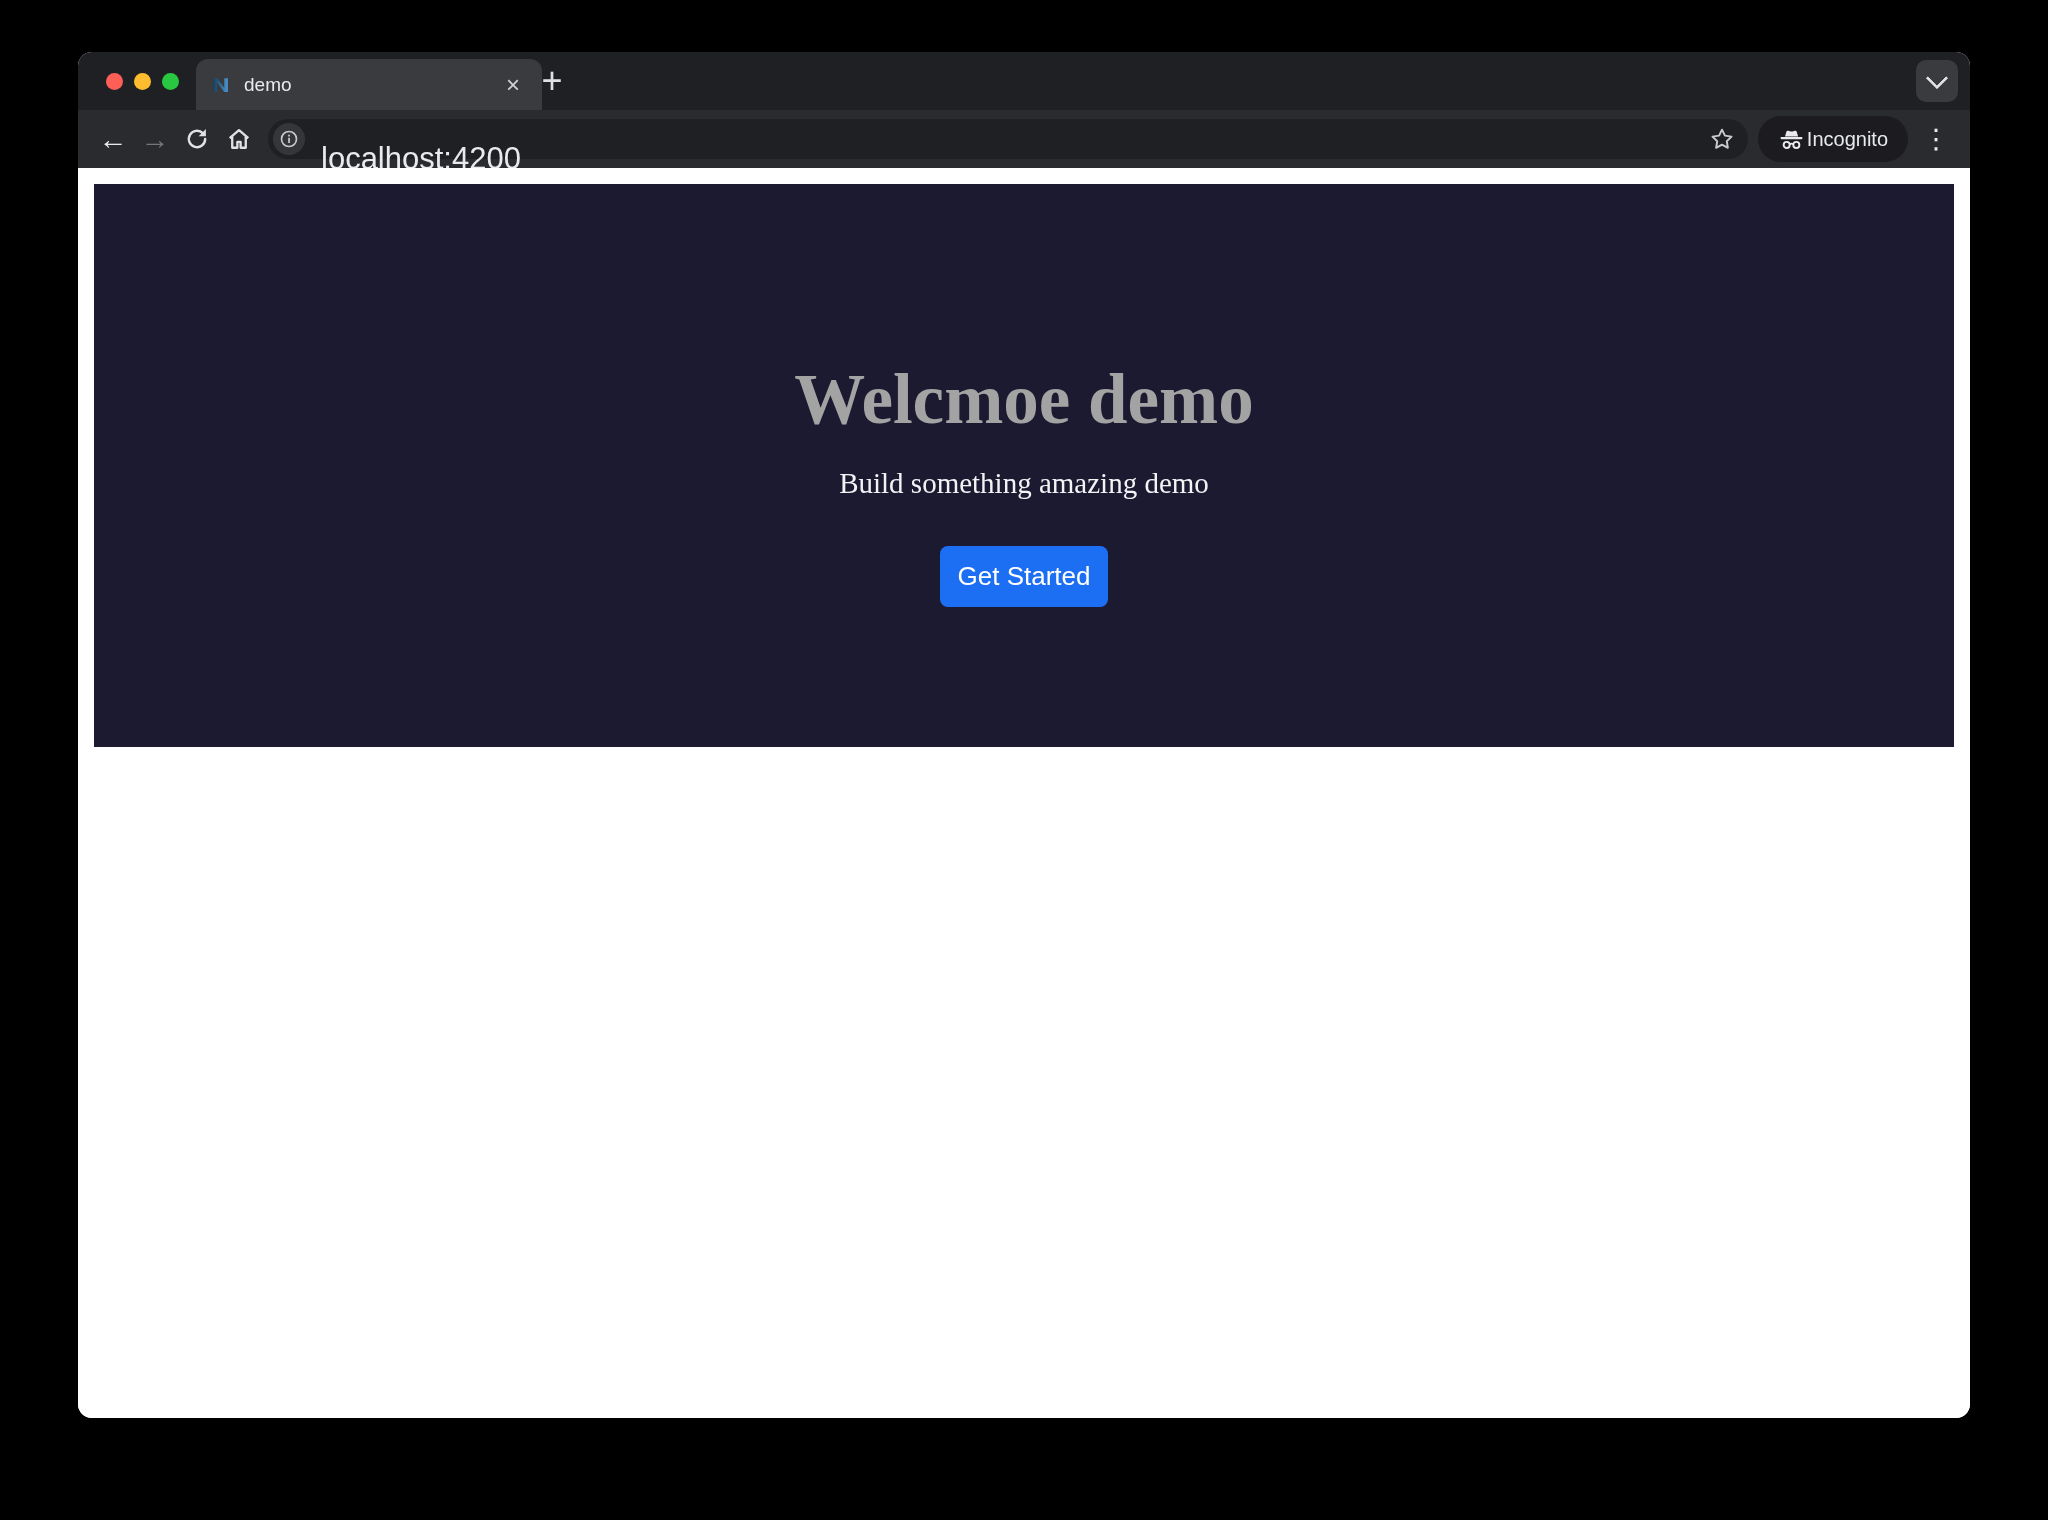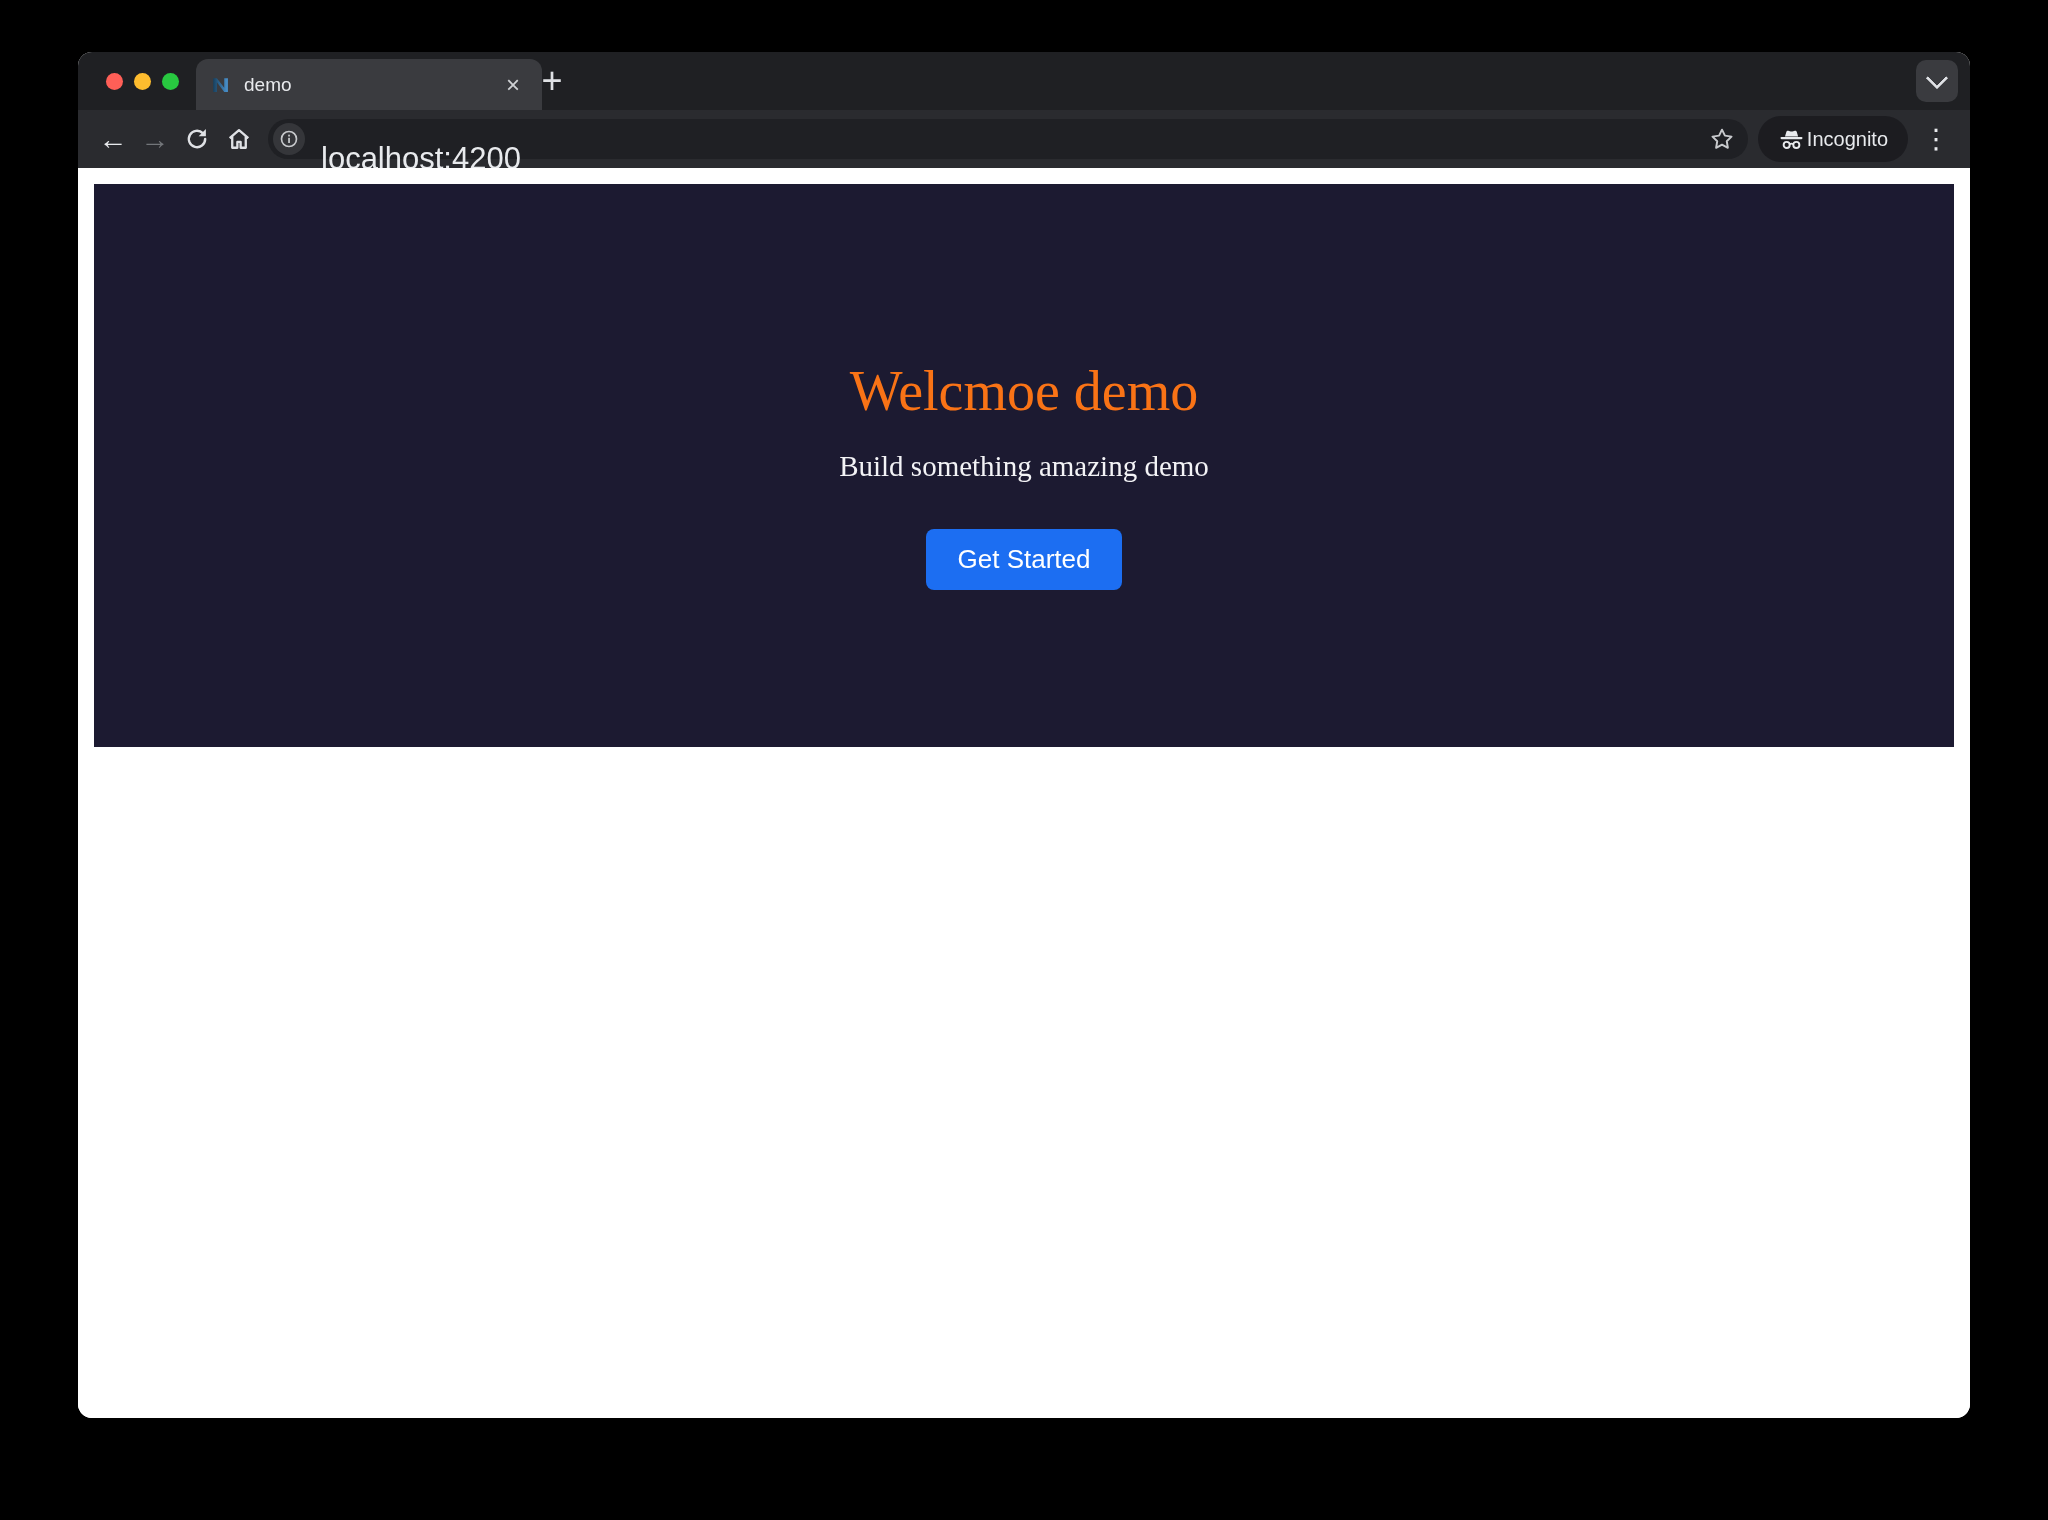--- a/index.html
+++ b/index.html
@@ -81,29 +81,29 @@
     color:var(--ui-text);font-size:27px;letter-spacing:0;flex:0 0 auto;}
 
   
   .viewport{flex:1;background:var(--page);padding:16px 16px 0;box-sizing:border-box;overflow:hidden;}
   .hero{
     height:563px;background:var(--hero-bg);
     display:flex;flex-direction:column;align-items:center;
     padding-top:176px;box-sizing:border-box;
   }
   .hero-title{
-    margin:0;font-family:"Liberation Serif",serif;font-weight:400;
-    font-size:56px;line-height:1.12;color:#f97316;text-align:center;
+    margin:0;font-family:"Liberation Serif",serif;font-weight:700;
+    font-size:71px;line-height:1.12;color:#a3a3a3;text-align:center;
   }
   .hero-subtitle{
     margin:27px 0 0;font-family:"Liberation Serif",serif;font-weight:400;
     font-size:29px;color:#f3f3f6;text-align:center;
   }
   .cta-button{
-    margin-top:46px;width:196px;height:61px;border:none;border-radius:8px;
+    margin-top:46px;width:168px;height:61px;border:none;border-radius:8px;
     background:var(--accent);color:#ffffff;font-family:"Liberation Sans",sans-serif;
     font-size:26px;display:flex;align-items:center;justify-content:center;cursor:pointer;
   }
 </style>
 </head>
 <body>
 
 <div class="stage">
   <div class="window">
 

